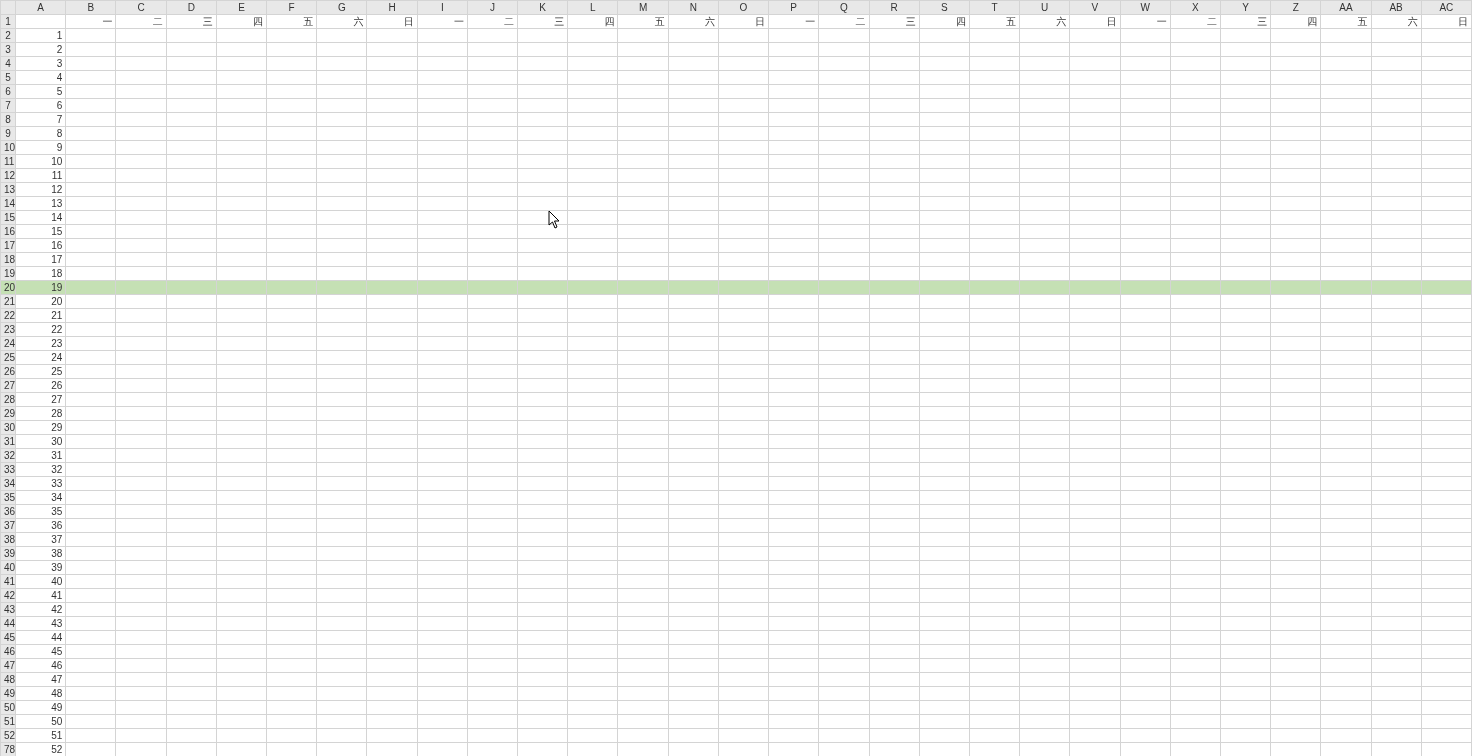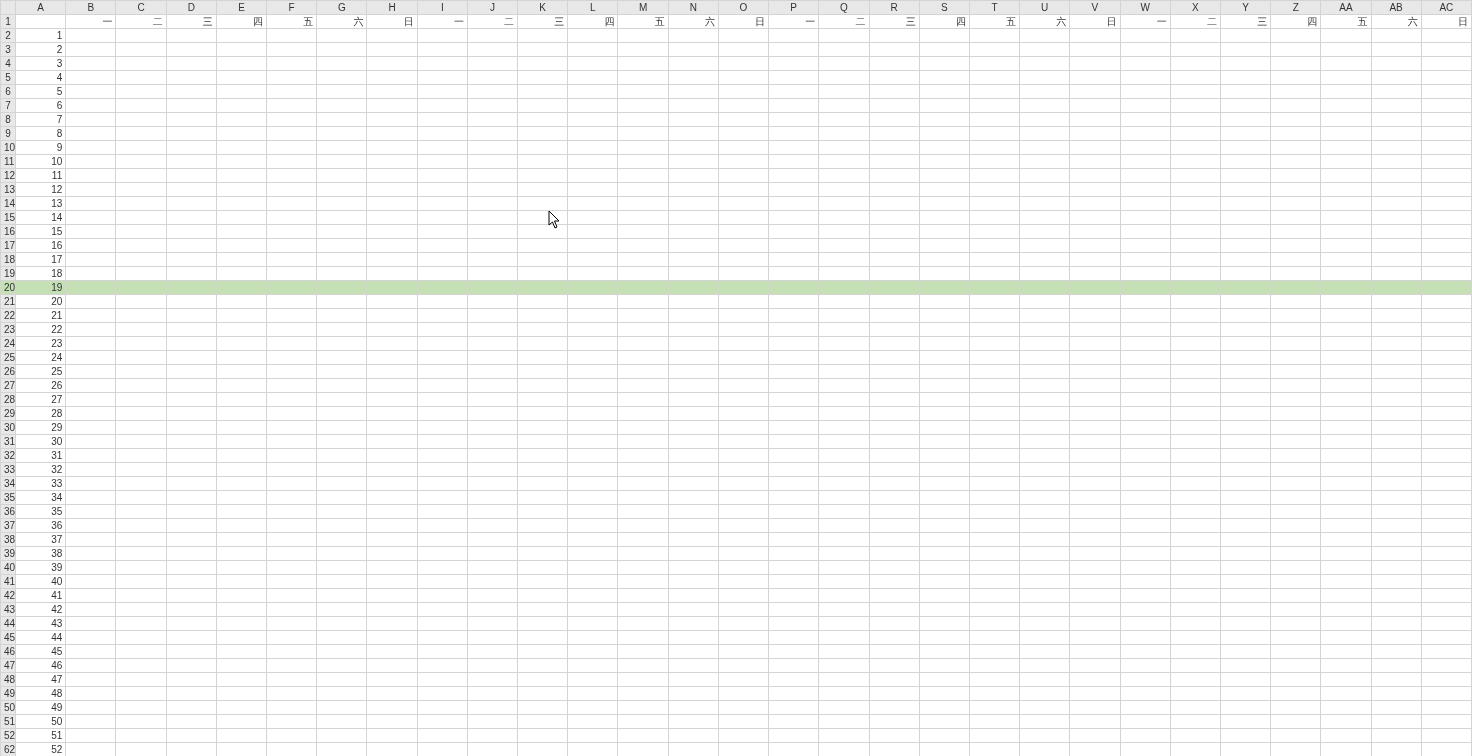--- a/index.html
+++ b/index.html
@@ -1723,21 +1723,21 @@
           <td class="empty"></td>
           <td class="empty"></td>
           <td class="empty"></td>
           <td class="empty"></td>
           <td class="empty"></td>
           <td class="empty"></td>
           <td class="empty"></td>
           <td class="empty"></td>
         </tr>
         <tr>
-          <th class="rowh">62</th>
+          <th class="rowh">78</th>
           <td>52</td>
           <td class="empty"></td>
           <td class="empty"></td>
           <td class="empty"></td>
           <td class="empty"></td>
           <td class="empty"></td>
           <td class="empty"></td>
           <td class="empty"></td>
           <td class="empty"></td>
           <td class="empty"></td>

